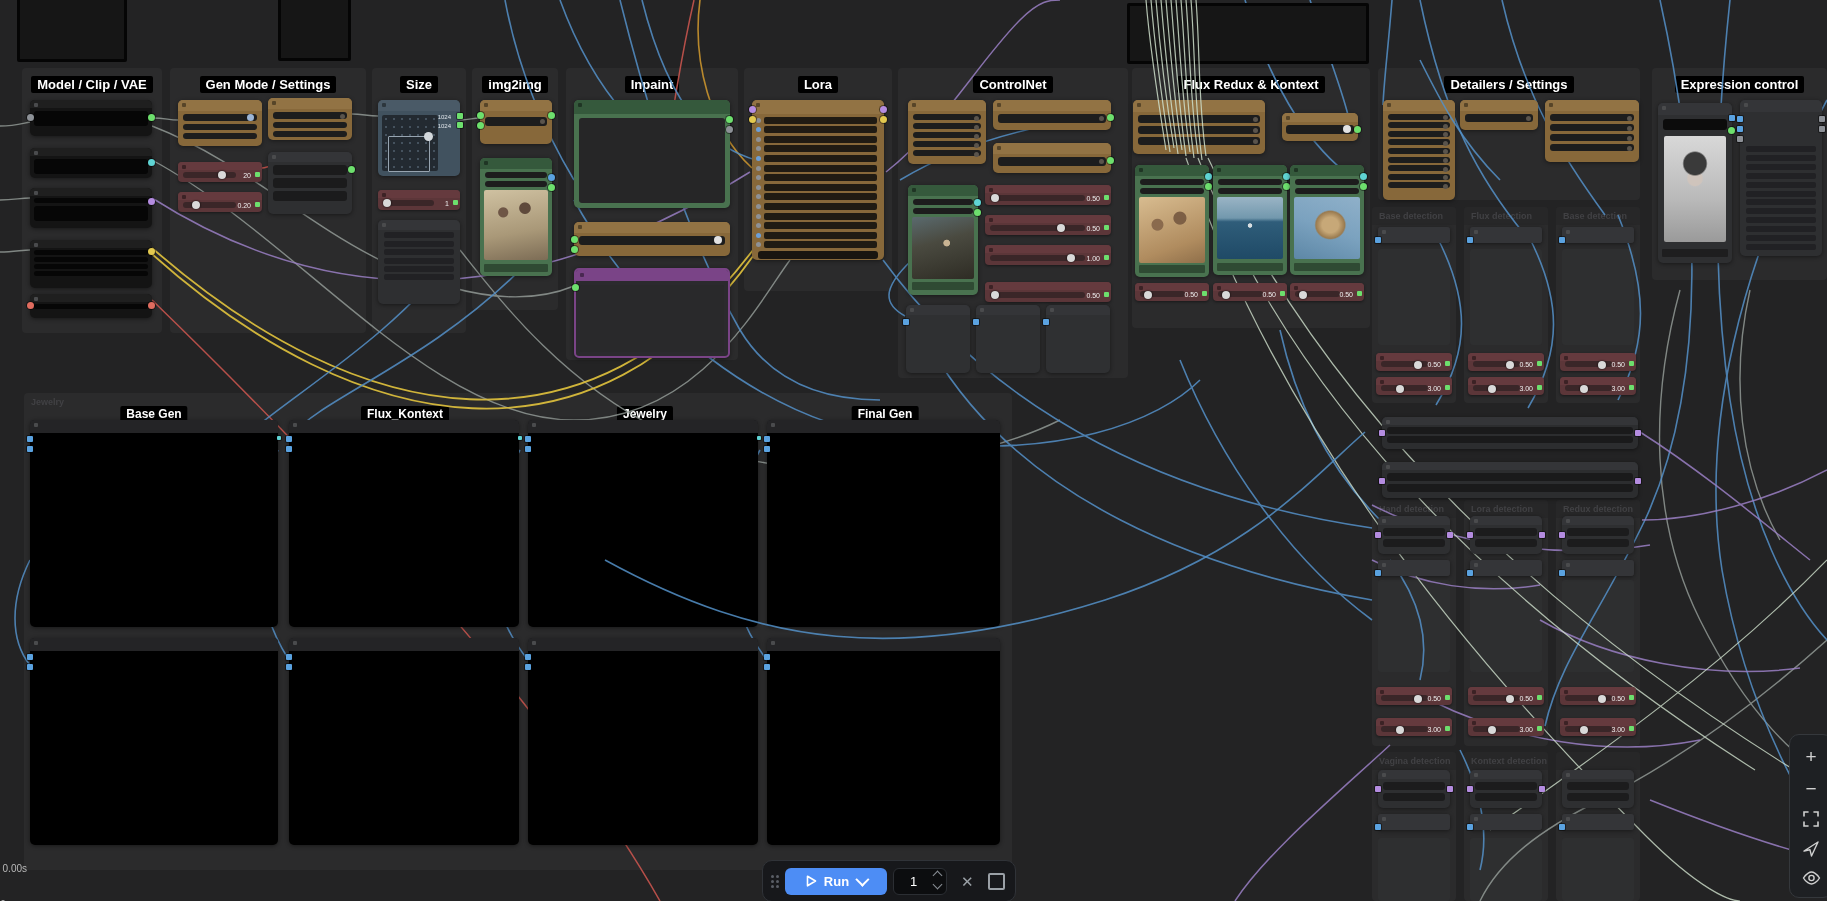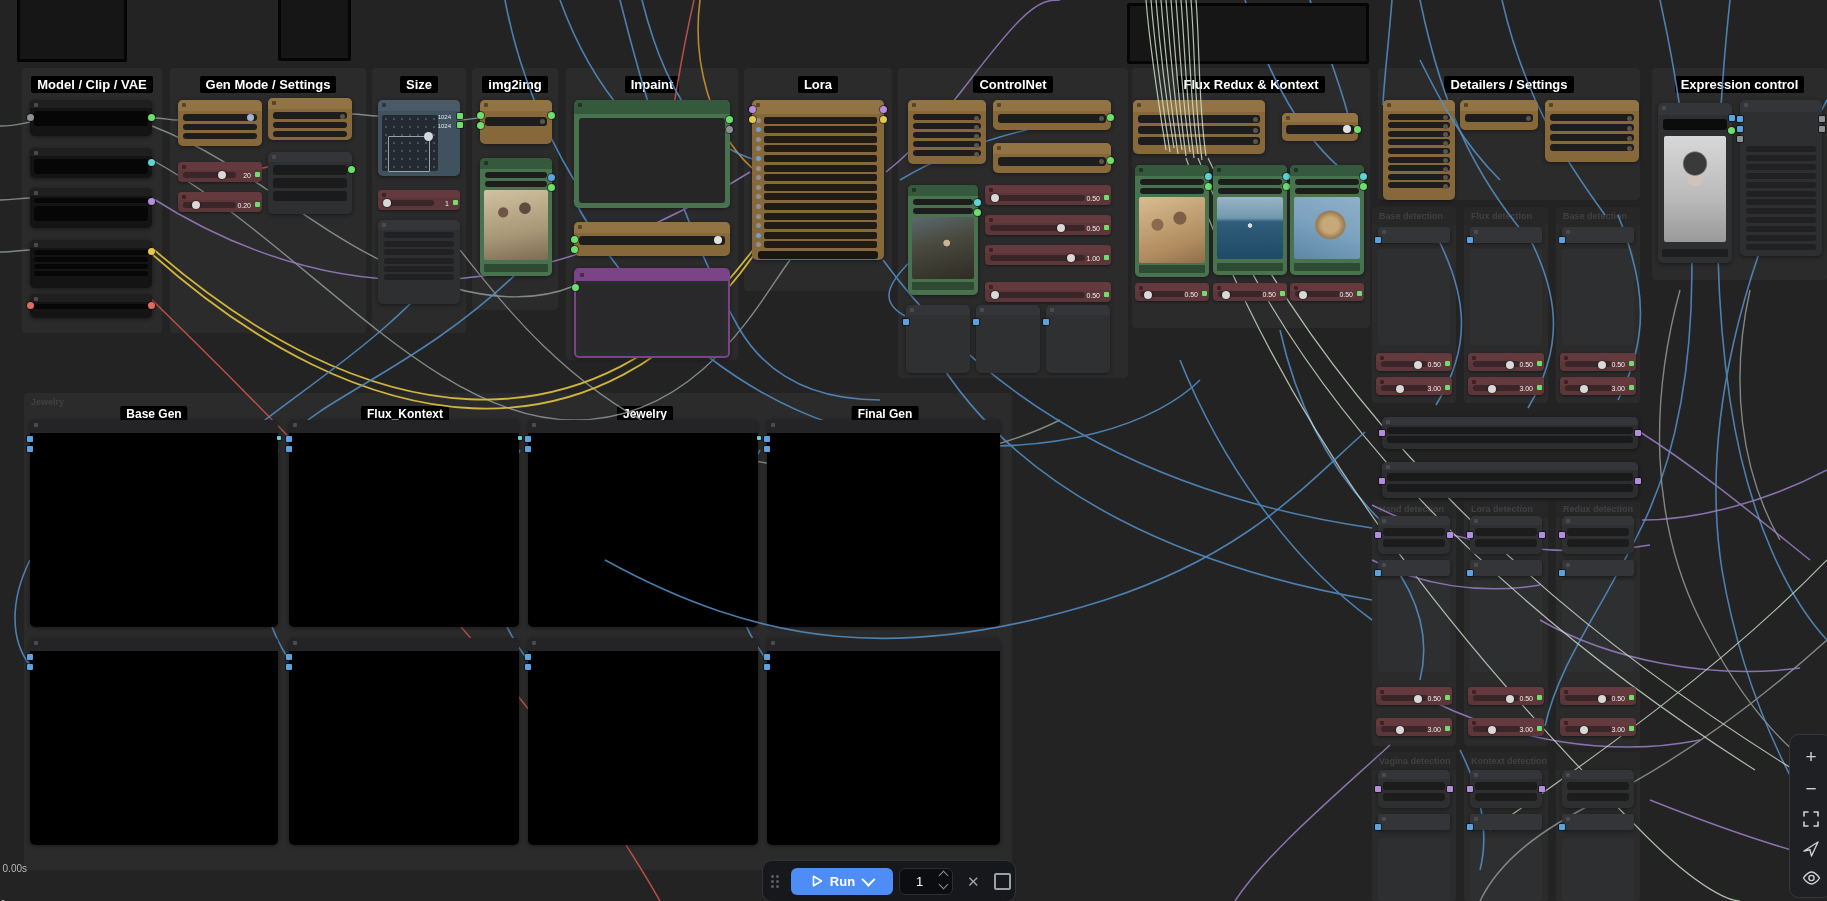--- a/index.html
+++ b/index.html
@@ -52,21 +52,21 @@
   .sizegrid{position:absolute;left:4px;top:15px;right:22px;bottom:5px;background:#232a31;border-radius:2px;
     background-image:radial-gradient(circle,#45525e 1px,transparent 1.3px);background-size:8px 8px;}
   .szlabel{position:absolute;right:9px;font-size:6px;line-height:6px;color:#dfe5ea;z-index:12;}
   svg.wires{position:absolute;left:0;top:0;z-index:5;pointer-events:none;}
   svg.wirestop{position:absolute;left:0;top:0;z-index:20;pointer-events:none;}
   #stats{position:absolute;left:-8px;top:839px;z-index:30;font-size:10px;line-height:12px;color:#b9b9b9;white-space:pre;}
   #runbar{position:absolute;left:762px;top:860px;width:252px;height:40px;background:#17181b;border:1px solid #303338;
           border-radius:10px;z-index:40;display:flex;align-items:center;}
   .hdl{width:14px;margin-left:8px;display:grid;grid-template-columns:3px 3px;grid-gap:2px;}
   .hdl i{width:3px;height:3px;background:#5a5e66;border-radius:50%;}
-  #runbtn{margin-left:6px;width:102px;height:27px;background:#4d8df5;border-radius:6px;display:flex;align-items:center;
+  #runbtn{width:102px;height:27px;background:#4d8df5;border-radius:6px;display:flex;align-items:center;
           justify-content:center;gap:7px;color:#fff;font-size:13px;font-weight:600;}
   .chev{width:8px;height:8px;border-right:2px solid #fff;border-bottom:2px solid #fff;transform:rotate(45deg) translateY(-2px);}
   #countbox{margin-left:6px;width:54px;height:27px;background:#0c0d0f;border:1px solid #2b2e33;border-radius:6px;
             color:#fff;font-size:13px;display:flex;align-items:center;position:relative;padding-left:16px;box-sizing:border-box;}
   .steppers{position:absolute;right:5px;top:3px;display:flex;flex-direction:column;gap:2px;}
   .steppers b{width:6px;height:6px;border-right:1.5px solid #8a8f96;border-bottom:1.5px solid #8a8f96;display:block;}
   .stepup{transform:rotate(-135deg);}.stepdn{transform:rotate(45deg);}
   .tbicon{color:#9aa0a6;font-size:15px;margin-left:14px;line-height:15px;}
   .stopsq{width:13px;height:13px;border:2px solid #9aa0a6;border-radius:2px;margin-left:14px;}
   #zoombar{position:absolute;left:1789px;top:734px;width:44px;height:164px;background:#1e2023;border:1px solid #35383c;

